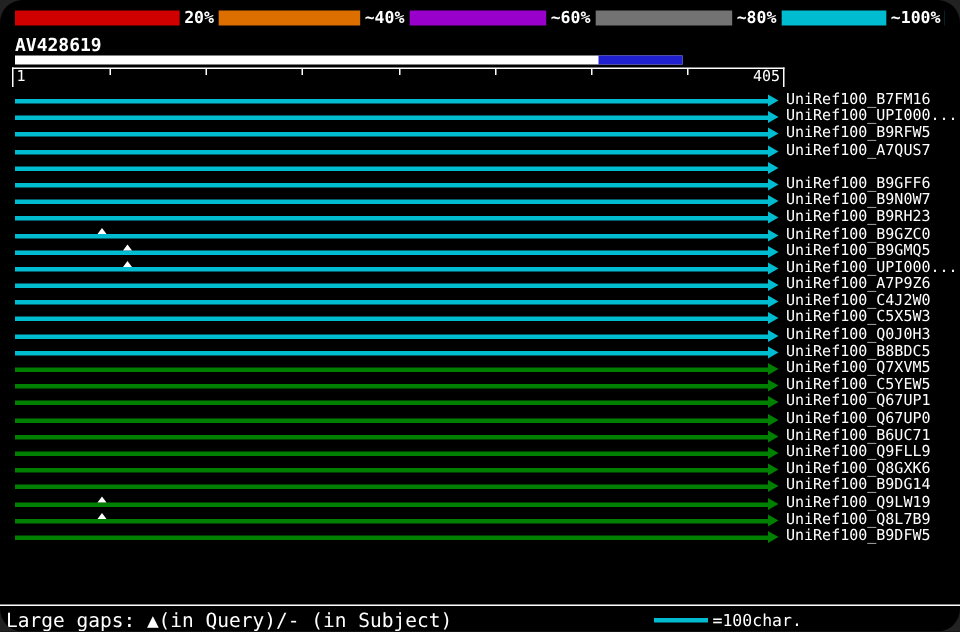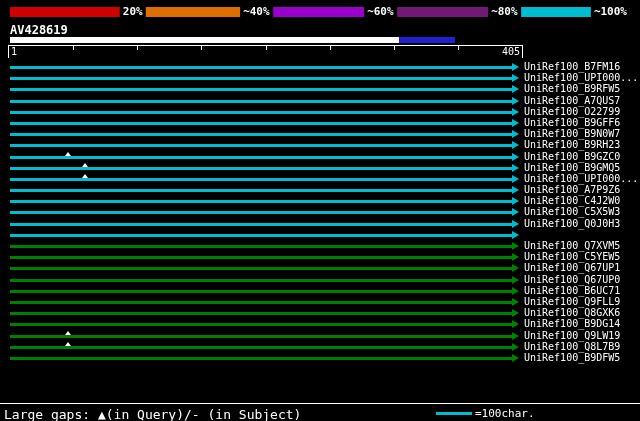--- a/index.html
+++ b/index.html
@@ -1,18 +1,18 @@
 <!DOCTYPE html>
 <html><head>
 <meta charset="utf-8">
 <style>
   html,body{margin:0;padding:0;background:#222;}
   .screen{
     position:relative;width:640px;height:421px;background:#000;overflow:hidden;
-    font-family:"DejaVu Sans Mono","Liberation Mono",monospace;color:#fff;
+    font-family:"DejaVu Sans Mono","Liberation Mono",monospace;color:#fff;border-radius:15px;
   }
   
   .key{position:absolute;top:7px;left:10px;width:620px;height:10px;display:flex;}
   .kseg{flex:1;height:100%;position:relative;}
   .klabel{
     position:absolute;top:-3px;left:100%;transform:translateX(-55%);
     background:#000;padding:0 3px;font-size:11px;font-weight:bold;line-height:15px;
     white-space:nowrap;z-index:2;color:#fff;
   }
   .kseg:last-child .klabel{transform:translateX(-100%);}
@@ -58,21 +58,21 @@
   <div class="key">
       <div class="kseg" style="background: rgb(208, 0, 0);">
         <span class="klabel">20%</span>
       </div>
       <div class="kseg" style="background: rgb(221, 111, 0);">
         <span class="klabel">~40%</span>
       </div>
       <div class="kseg" style="background: rgb(153, 0, 204);">
         <span class="klabel">~60%</span>
       </div>
-      <div class="kseg" style="background: #701a75; text-align: right;">
+      <div class="kseg" style="background: #737373; text-align: right;">
         <span class="klabel">~80%</span>
       </div>
       <div class="kseg" style="background: rgb(0, 188, 208);">
         <span class="klabel">~100%</span>
       </div>
     </div>
 
   <div class="title">AV428619</div>
   <div class="qbar">
     <div class="qseg" style="background: rgb(32, 32, 208);"></div>
@@ -107,21 +107,20 @@
         <span class="albl">UniRef100_B9RFW5</span>
       </div>
       <div class="row">
         <div class="bar" style="background: rgb(0, 188, 208);"></div>
         <div class="arrowhead" style="border-left-color: rgb(0, 188, 208);"></div>
         <span class="albl">UniRef100_A7QUS7</span>
       </div>
       <div class="row">
         <div class="bar" style="background: rgb(0, 188, 208);"></div>
         <div class="arrowhead" style="border-left-color: rgb(0, 188, 208);"></div>
-        <span class="albl">UniRef100_O22799</span>
       </div>
       <div class="row">
         <div class="bar" style="background: rgb(0, 188, 208);"></div>
         <div class="arrowhead" style="border-left-color: rgb(0, 188, 208);"></div>
         <span class="albl">UniRef100_B9GFF6</span>
       </div>
       <div class="row">
         <div class="bar" style="background: rgb(0, 188, 208);"></div>
         <div class="arrowhead" style="border-left-color: rgb(0, 188, 208);"></div>
         <span class="albl">UniRef100_B9N0W7</span>
@@ -168,20 +167,21 @@
         <span class="albl">UniRef100_C5X5W3</span>
       </div>
       <div class="row">
         <div class="bar" style="background: rgb(0, 188, 208);"></div>
         <div class="arrowhead" style="border-left-color: rgb(0, 188, 208);"></div>
         <span class="albl">UniRef100_Q0J0H3</span>
       </div>
       <div class="row">
         <div class="bar" style="background: rgb(0, 188, 208);"></div>
         <div class="arrowhead" style="border-left-color: rgb(0, 188, 208);"></div>
+        <span class="albl">UniRef100_B8BDC5</span>
       </div>
       <div class="row">
         <div class="bar" style="background: rgb(0, 128, 0);"></div>
         <div class="arrowhead" style="border-left-color: rgb(0, 128, 0);"></div>
         <span class="albl">UniRef100_Q7XVM5</span>
       </div>
       <div class="row">
         <div class="bar" style="background: rgb(0, 128, 0);"></div>
         <div class="arrowhead" style="border-left-color: rgb(0, 128, 0);"></div>
         <span class="albl">UniRef100_C5YEW5</span>

